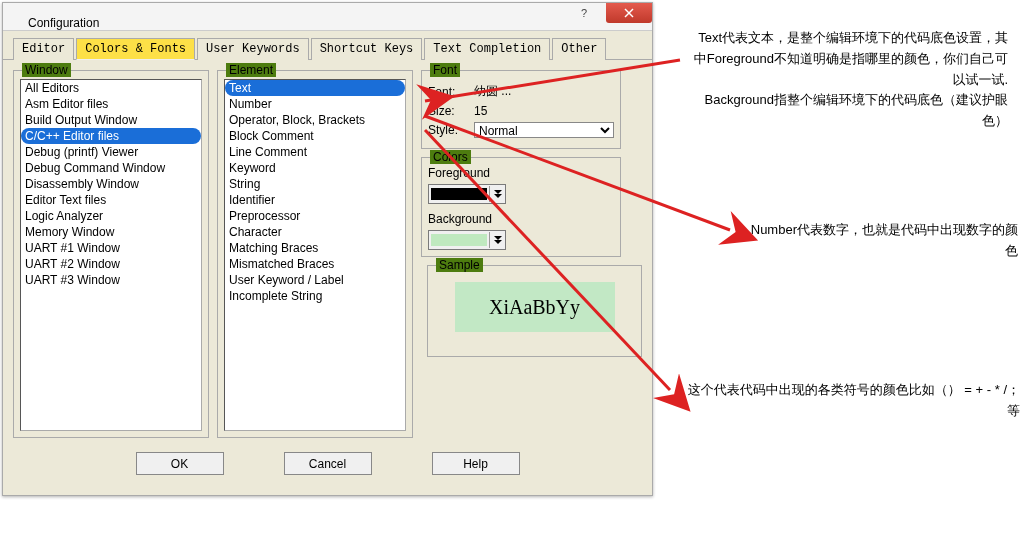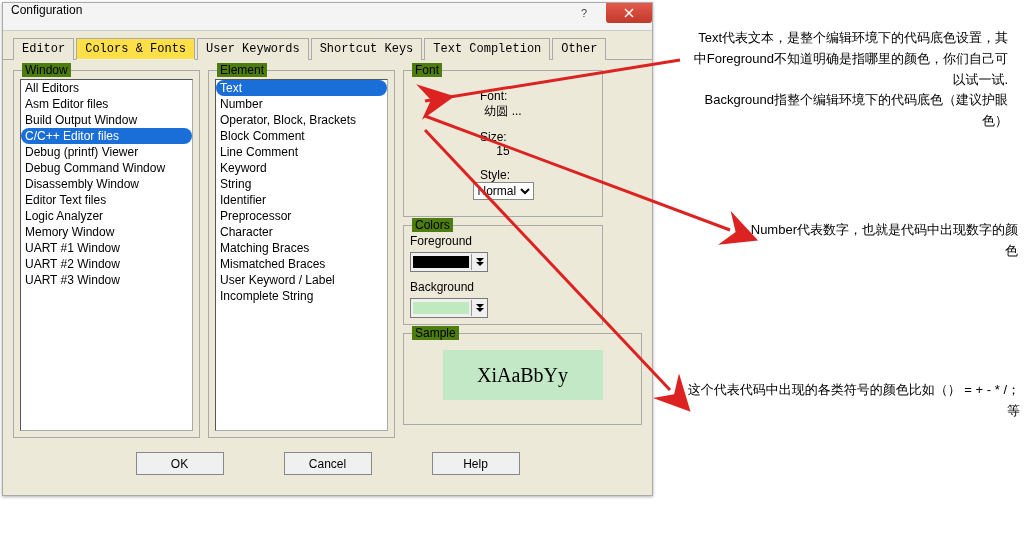--- a/index.html
+++ b/index.html
@@ -18,22 +18,22 @@
     width: 651px; height: 494px;
     background: #ece9d8;
     border: 1px solid #aaa;
     box-shadow: 0 1px 3px rgba(0,0,0,.3);
   }
   .titlebar {
     height: 28px;
     background: #f4f4f4;
     border-bottom: 1px solid #ccc;
     display: flex;
-    align-items: flex-start;
-    padding-left: 8px;
+    align-items: flex-end;
+    padding-left: 25px;
     position: relative;
   }
   .titlebar .title { font-size: 12px; }
   .winbtns { position: absolute; right: 0; top: 0; display: flex; }
   .winbtn {
     width: 44px; height: 20px;
     display: flex; align-items: center; justify-content: center;
     font-size: 11px;
   }
   .winbtn.question { color: #444; }
@@ -93,21 +93,21 @@
   }
   .listbox .item {
     padding: 1px 4px;
     white-space: nowrap;
     cursor: default;
   }
   .listbox .item.selected {
     background: #1a6ed8; color: #fff; border-radius: 8px;
   }
   .right-col { display: flex; flex-direction: column; gap: 8px; }
-  .font-row { display: flex; align-items: center; margin: 10px 0; flex-direction: column; }
+  .font-row { display: flex; align-items: center; margin: 4px 0; }
   .font-row label { width: 46px; }
   .font-row .val { flex: 1; }
   .font-row select {
     flex: 1; height: 16px; font-size: 12px;
     background: #fff; border: 1px solid #888;
   }
   .group.colors { width: 200px; }
   .colors-row { display: flex; gap: 8px; flex-direction: column; }
   .colors-col { flex: 1; }
   .colors-col .lbl { font-size: 12px; margin-bottom: 4px; }
@@ -119,21 +119,21 @@
   }
   .swatch { flex: 1; margin: 2px; height: 12px; }
   .swatch.black { background: #000; }
   .swatch.mint { background: #bfe9bf; }
   .dropdown-arrow {
     width: 16px; height: 16px;
     border-left: 1px solid #999;
     display: flex; align-items: center; justify-content: center;
   }
   .dropdown-arrow svg { width: 10px; height: 10px; }
-  .group.sample { width: 239px; height: 92px; }
+  .group.sample { width: 215px; height: 92px; margin-left: 6px; }
   .sample-box {
     margin: 8px auto 0 auto;
     width: 160px; height: 50px;
     background: #c2e8c5;
     display: flex; align-items: center; justify-content: center;
     font-size: 20px;
     font-family: "KaiTi", serif;
   }
   .button-row {
     display: flex; justify-content: center; gap: 60px;

